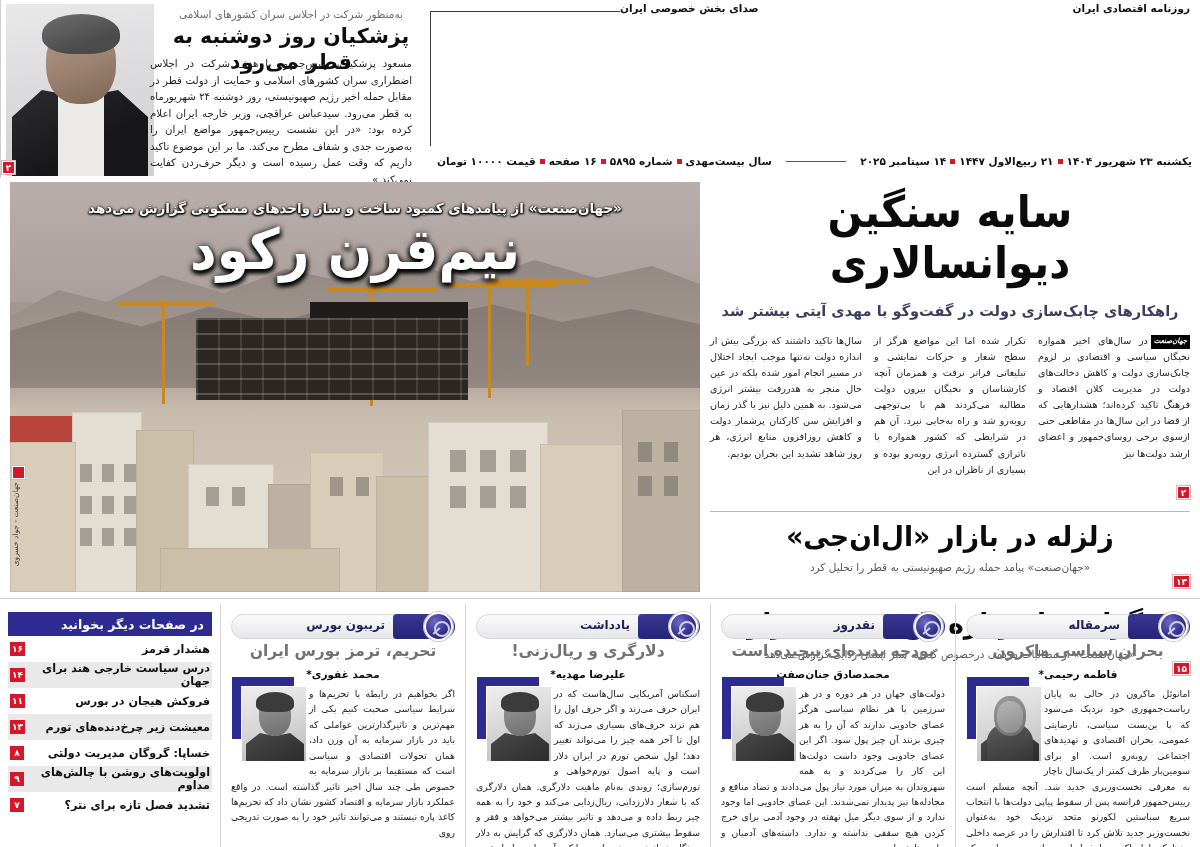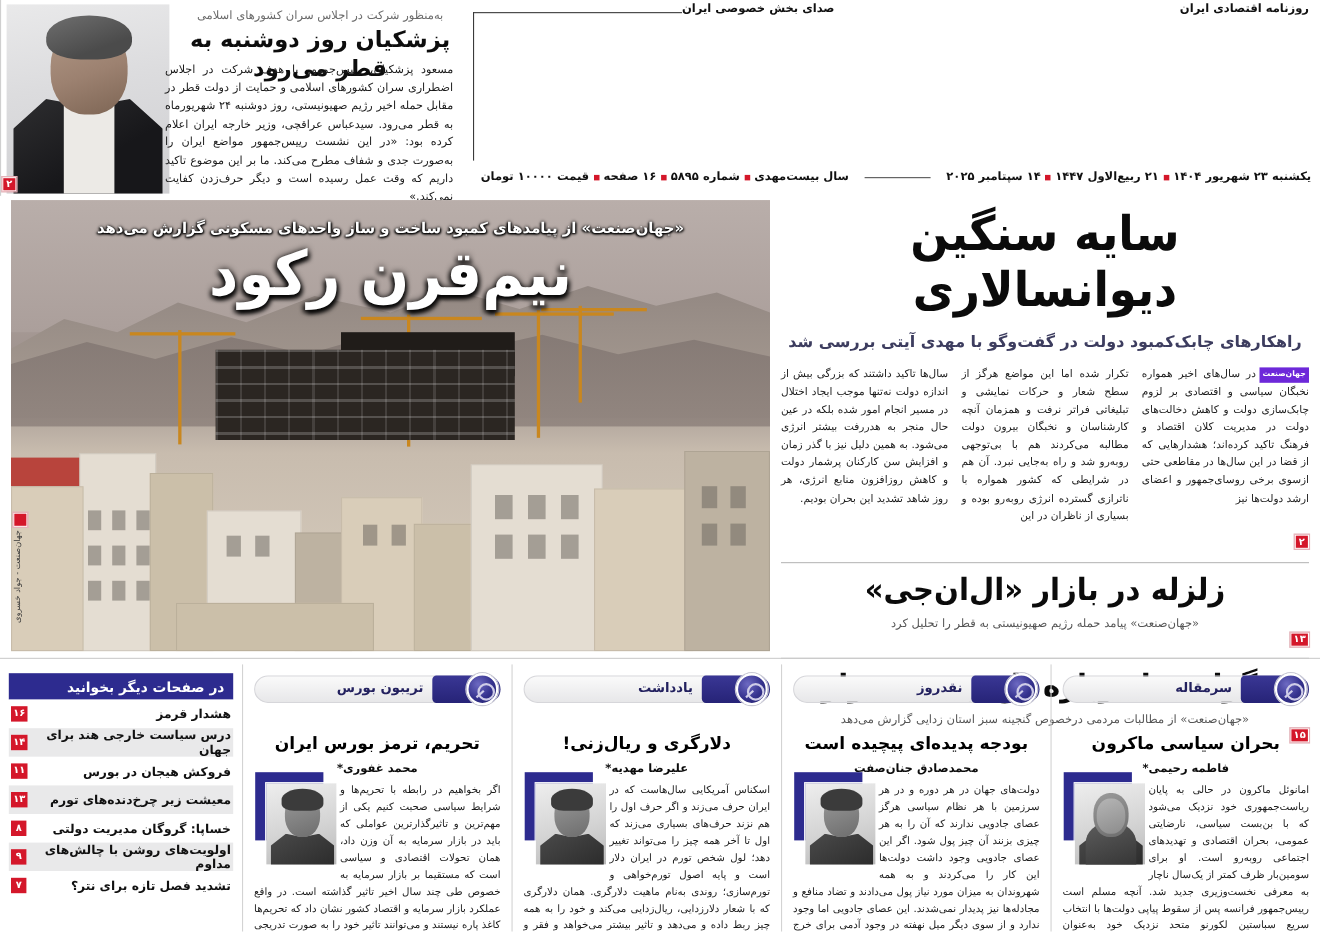--- a/index.html
+++ b/index.html
@@ -220,23 +220,23 @@
   }
   .rt-cols {
     display: flex; gap: 12px; margin-top: 14px;
     direction: rtl;
   }
   .rt-col {
     flex: 1; font-size: 9.6px; line-height: 1.68;
     color: #1a1a1a; text-align: justify;
   }
   .rt-tagmark {
-    display: inline-block; background: #6d28d9; color: #fff;
+    display: inline-block; background: #000000; color: #fff;
     font-size: 7px; font-weight: bold; padding: 1px 3px;
-    vertical-align: 1px; margin-left: 3px; letter-spacing: -0.3px;
+    vertical-align: 1px; margin-left: 3px; letter-spacing: -0.3px; font-style: italic;
   }
   .rt-badge-row { margin-top: 4px; }
 
   .hr-thin { border-top: 1px solid #b9b9b9; margin: 10px 0 0; }
 
   .rt-item { margin-top: 9px; }
   .rt-item-head {
     font-size: 26.5px; font-weight: bold; color: #0b0b0b;
     text-align: center; letter-spacing: -1px; transform: scaleY(1.05);
   }
@@ -290,22 +290,22 @@
   .bcol-icon::before {
     content: ""; position: absolute; left: 6px; top: 16px;
     width: 9px; height: 2px; background: #cfcde8;
     transform: rotate(-42deg);
   }
   .bcol-label {
     position: absolute; right: 70px; top: 6px;
     font-size: 12px; font-weight: bold; color: #23215f;
   }
   .bcol-title {
-    margin-top: 25px; font-size: 15.5px; font-weight: bold;
-    color: #000000; text-align: center; letter-spacing: -0.4px;
+    margin-top: 0; font-size: 15.5px; font-weight: bold;
+    color: #737373; text-align: center; letter-spacing: -0.4px;
   }
   .bcol-author {
     margin-top: 8px; font-size: 10.5px; font-weight: bold;
     color: #0c0c0c; text-align: center;
   }
   .bcol-body {
     margin-top: 6px; font-size: 9.3px; line-height: 1.66;
     color: #1b1b1b; text-align: justify;
   }
   .bcol-mug {
@@ -484,21 +484,21 @@
     </div>
 
     <div class="mp-overlay-kicker">«جهان‌صنعت» از پیامدهای کمبود ساخت و ساز واحدهای مسکونی گزارش می‌دهد</div>
     <div class="mp-overlay-head">نیم‌قرن رکود</div>
     <span class="badge-red mp-credit-badge"></span>
     <div class="mp-credit">جهان‌صنعت - جواد خسروی</div>
   </div>
 
   <div class="rt">
     <div class="rt-headline">سایه سنگین دیوانسالاری</div>
-    <div class="rt-sub">راهکارهای چابک‌کمبود دولت در گفت‌وگو با مهدی آیتی بررسی شد</div>
+    <div class="rt-sub">راهکارهای چابک‌سازی دولت در گفت‌وگو با مهدی آیتی بیشتر شد</div>
 
     <div class="rt-cols">
       <div class="rt-col">
         <span class="rt-tagmark">جهان‌صنعت</span><span>در سال‌های اخیر همواره نخبگان سیاسی و اقتصادی بر لزوم چابک‌سازی دولت و کاهش دخالت‌های دولت در مدیریت کلان اقتصاد و فرهنگ تاکید کرده‌اند؛ هشدارهایی که از قضا در این سال‌ها در مقاطعی حتی از‌سوی برخی روسای‌جمهور و اعضای ارشد دولت‌ها نیز</span>
       </div>
       <div class="rt-col">تکرار شده اما این مواضع هرگز از سطح شعار و حرکات نمایشی و تبلیغاتی فراتر نرفت و همزمان آنچه کارشناسان و نخبگان بیرون دولت مطالبه می‌کردند هم با بی‌توجهی روبه‌رو شد و راه به‌جایی نبرد. آن هم در شرایطی که کشور همواره با ناترازی گسترده انرژی روبه‌رو بوده و بسیاری از ناظران در این</div>
       <div class="rt-col">
         <span>سال‌ها تاکید داشتند که بزرگی بیش از اندازه دولت نه‌تنها موجب ایجاد اختلال در مسیر انجام امور شده بلکه در عین حال منجر به هدررفت بیشتر انرژی می‌شود. به همین دلیل نیز با گذر زمان و افزایش سن کارکنان پرشمار دولت و کاهش روزافزون منابع انرژی، هر روز شاهد تشدید این بحران بودیم.</span>
       </div>
     </div>

